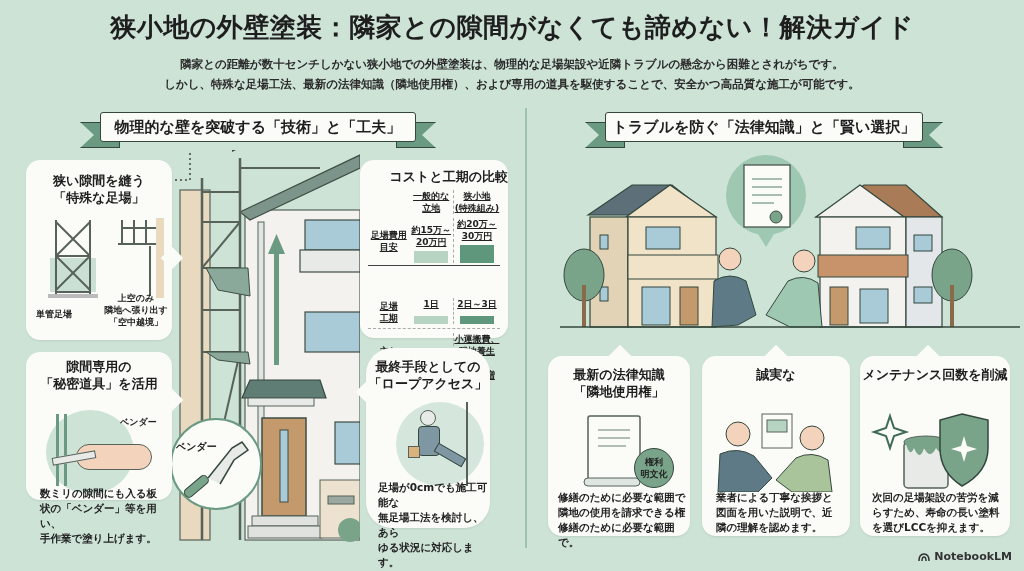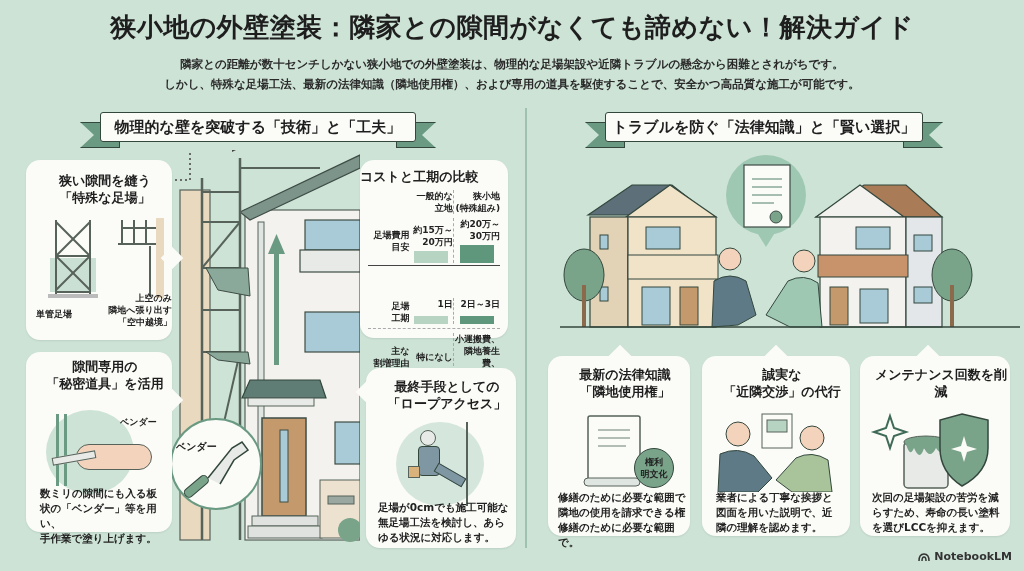--- a/index.html
+++ b/index.html
@@ -34,34 +34,34 @@
   .ribbon .band {
     position: relative; height: 30px; background: #fbfbf8; border: 1.5px solid #33473d;
     border-radius: 3px; display: flex; align-items: center; justify-content: center;
     font-size: 15px; font-weight: bold; color: #1e1e1e; z-index: 2;
   }
   .card {
     position: absolute; background: #fbfbf7; border-radius: 14px;
     box-shadow: 0 1px 2px rgba(0,0,0,0.08);
   }
   .card-title {
-    text-align: center; font-weight: bold; font-size: 13px; line-height: 17px; color: #1e1e1e; padding-left: 12px;
+    text-align: center; font-weight: bold; font-size: 13px; line-height: 17px; color: #1e1e1e;
   }
   .card-body {
     font-size: 10.5px; line-height: 15px; color: #222; font-weight: bold;
   }
   .pointer {
     position: absolute; width: 16px; height: 16px; background: #fbfbf7;
     transform: rotate(45deg);
   }
   
-  .cost-title { text-align: left; font-weight: bold; font-size: 13px; margin-top: 8px; }
+  .cost-title { text-align: right; font-weight: bold; font-size: 13px; margin-top: 8px; }
   .cost-grid { position: absolute; left: 8px; right: 8px; top: 30px; font-size: 9px; font-weight: bold; }
   .crow { display: flex; align-items: flex-end; }
-  .ccell { text-align: right; line-height: 12px; }
+  .ccell { text-align: center; line-height: 12px; text-decoration: underline; }
   .c0 { width: 44px; }
   .c1 { width: 46px; }
   .c2 { width: 50px; border-left: 1px dashed #aaa; }
   .bar { margin: 3px auto 0; height: 14px; }
   .hr { border-top: 1.5px solid #444; margin: 2px 0; }
   .hr-dash { border-top: 1px dashed #aaa; margin: 4px 0; }
   
   .scene { position: absolute; }
   .footer-logo {
     position: absolute; right: 12px; bottom: 8px; font-size: 11px; color: #333; font-weight: bold;
@@ -173,29 +173,29 @@
       <line x1="6" y1="2" x2="6" y2="26"></line>
         <line x1="18" y1="2" x2="18" y2="26"></line>
         <line x1="30" y1="2" x2="30" y2="26"></line>
       <line x1="2" y1="26" x2="46" y2="26"></line>
         <line x1="6" y1="10" x2="40" y2="10"></line>
       <line x1="34" y1="28" x2="34" y2="78"></line>
     </g>
     <rect x="40" y="0" width="8" height="80" fill="#e9d9bf"></rect>
   </svg>
   <div style="position:absolute; left:10px; top:148px; font-size:9px; font-weight:bold;">単管足場</div>
-  <div style="position:absolute; left:74px; top:132px; width:72px; text-align:right; font-size:9px; font-weight:bold; line-height:12px;">
+  <div style="position:absolute; left:74px; top:132px; width:72px; text-align:center; font-size:9px; font-weight:bold; line-height:12px;">
     <div>上空のみ</div>
     <div>隣地へ張り出す</div>
     <div>「空中越境」</div>
   </div>
 </div>
 <div class="pointer" style="left:164px; top:250px;"></div>
 
-<div class="card" style="left:26px; top:352px; width:146px; height:180px;">
+<div class="card" style="left:26px; top:352px; width:146px; height:148px;">
   <div class="card-title" style="margin-top:6px;">
     <div>隙間専用の</div>
     <div>「秘密道具」を活用</div>
   </div>
   <div style="position:absolute; left:20px; top:58px; width:88px; height:84px; border-radius:50%; background:#cde3d6;">
     <div style="position:absolute; left:10px; top:4px; width:3px; height:72px; background:#6a9a82;"></div>
     <div style="position:absolute; left:18px; top:4px; width:3px; height:72px; background:#6a9a82;"></div>
     <div style="position:absolute; left:30px; top:34px; width:76px; height:26px; background:#f4d3bd; border:1px solid #56625a; border-radius:14px;"></div>
     <div style="position:absolute; left:6px; top:44px; width:44px; height:8px; background:#e7eae6; border:1px solid #56625a; transform:rotate(-10deg);"></div>
   </div>
@@ -262,21 +262,21 @@
       <div class="ccell c1">特になし</div>
       <div class="ccell c2">
         <div>小運搬費、</div>
         <div>隣地養生費、</div>
         <div>人件費増</div>
       </div>
     </div>
   </div>
 </div>
 
-<div class="card" style="left:366px; top:368px; width:150px; height:180px;">
+<div class="card" style="left:366px; top:348px; width:124px; height:180px;border-radius:26px;">
   <div class="card-title" style="margin-top:10px;">
     <div>最終手段としての</div>
     <div>「ロープアクセス」</div>
   </div>
   <div style="position:absolute; left:30px; top:54px; width:88px; height:84px; border-radius:50%; background:#d5e6dc;">
     <div style="position:absolute; left:70px; top:0; width:2px; height:84px; background:#56625a;"></div>
     <div style="position:absolute; left:24px; top:8px; width:16px; height:16px; border-radius:50%; background:#e7eae6; border:1px solid #56625a;"></div>
     <div style="position:absolute; left:22px; top:24px; width:22px; height:30px; background:#7f97a3; border:1px solid #33473d; border-radius:4px;"></div>
     <div style="position:absolute; left:38px; top:48px; width:32px; height:10px; background:#7f97a3; border:1px solid #33473d; transform:rotate(30deg);"></div>
     <div style="position:absolute; left:12px; top:44px; width:12px; height:12px; background:#d9b27c; border:1px solid #56625a;"></div>
@@ -358,21 +358,20 @@
     <div>修繕のために必要な範囲で</div>
     <div>隣地の使用を請求できる権</div>
     <div>修繕のために必要な範囲で。</div>
   </div>
 </div>
 <div class="pointer" style="left:612px; top:348px;"></div>
 
 <div class="card" style="left:702px; top:356px; width:148px; height:180px;">
   <div class="card-title" style="margin-top:10px;">
     <div>誠実な</div>
-    <div>「近隣交渉」の代行</div>
   </div>
   <svg style="position:absolute; left:10px; top:52px;" width="128" height="84" viewBox="0 0 128 84">
     <rect x="50" y="6" width="30" height="34" fill="#fbfbf7" stroke="#56625a"></rect>
     <rect x="55" y="12" width="20" height="12" fill="#b7d4c3" stroke="#56625a"></rect>
     <circle cx="26" cy="26" r="12" fill="#f4d3bd" stroke="#33473d"></circle>
     <path d="M6,84 L8,46 Q26,38 42,48 L60,70 L46,84 Z" fill="#5d7a86" stroke="#33473d"></path>
     <circle cx="100" cy="30" r="12" fill="#f4d3bd" stroke="#33473d"></circle>
     <path d="M64,72 L84,50 Q100,42 116,52 L120,84 L80,84 Z" fill="#a9c49a" stroke="#33473d"></path>
   </svg>
   <div class="card-body" style="position:absolute; left:14px; top:134px;">

